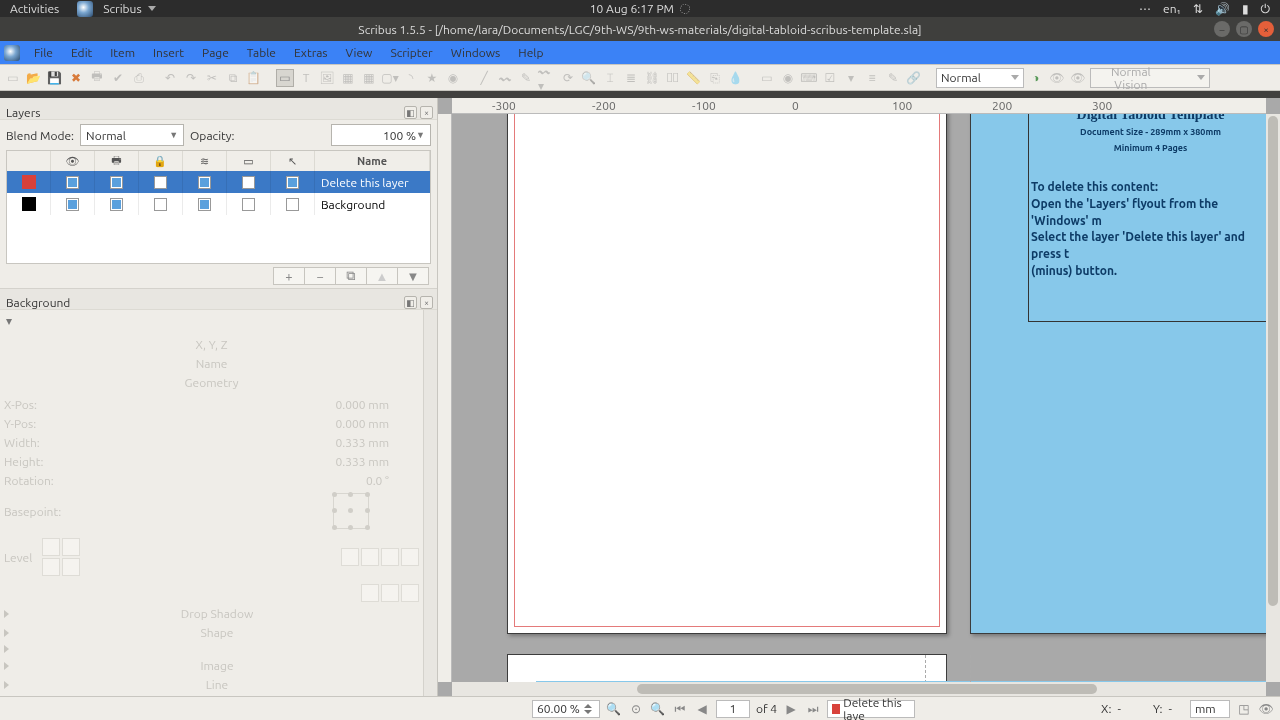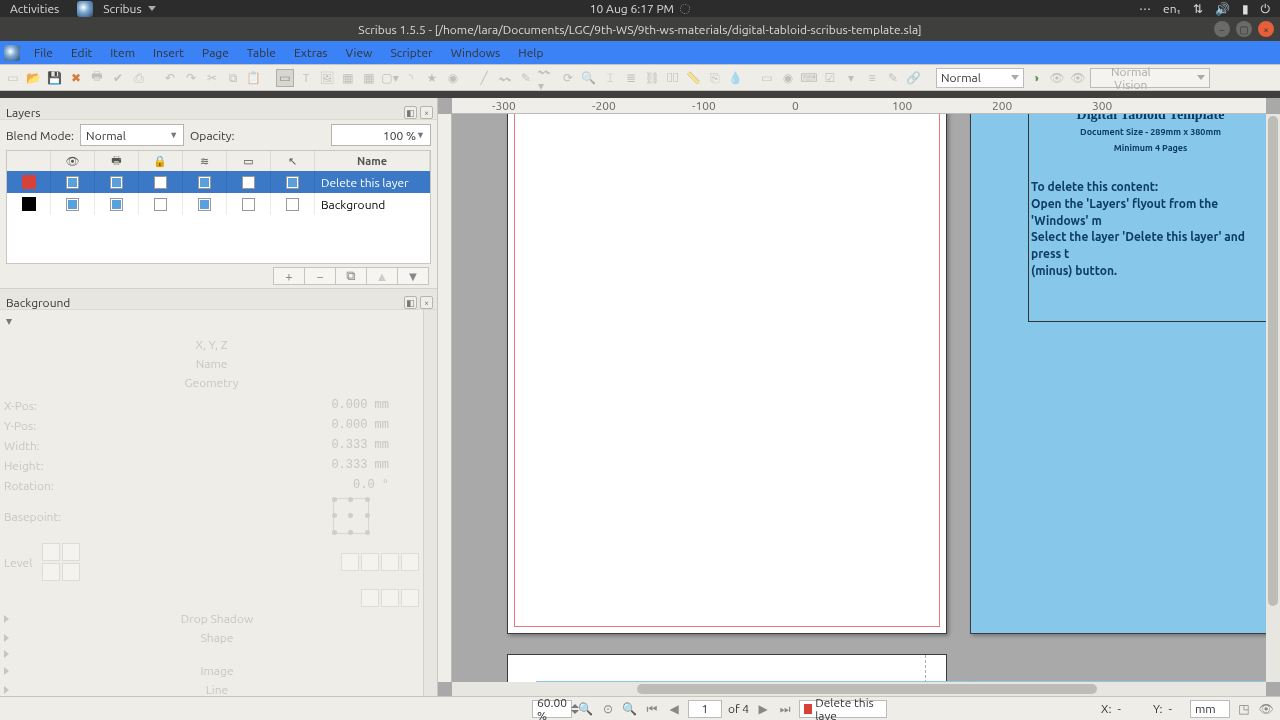--- a/index.html
+++ b/index.html
@@ -65,21 +65,21 @@
 .layer-btns .lbb.dis { color:#ccc; }
 
 
 .props-body { flex: 1; position: relative; padding: 0; }
 .prop-scroll { position:absolute; right:0; top:0; bottom:0; width:14px; background:#e8e6e1; border-left:1px solid #d4d2cc;}
 .prop-tree { position:absolute; left:0; right:14px; top:0; bottom:0; overflow:hidden; }
 .prop-open { padding: 4px 6px; color:#777; font-size:11px; }
 .section-lbl { text-align:center; color:#c8c6c0; margin:6px 0; font-size:12px; }
 .prow { display:flex; align-items:center; padding:3px 4px; color:#c8c6c0; font-size:12px; }
 .prow .pk { width: 80px; }
-.prow .pv { margin-left:auto; padding-right:30px;font-family:Liberation Mono, monospace; }
+.prow .pv { margin-left:auto; padding-right:30px; }
 .basepoint { margin-left:auto; width:36px; height:36px; border:1px solid #d8d6d0; position:relative; margin-right: 50px;}
 .basepoint .dot { position:absolute; width:5px; height:5px; background:#d0cec8; border-radius:50%; }
 .level-row { display:flex; align-items:center; gap:10px; color:#c8c6c0; padding:6px 4px 2px;}
 .arrow-grid { display:grid; grid-template-columns:18px 18px; gap:2px;}
 .arrow-grid .ab, .actgrid .ab { width:18px;height:18px;border:1px solid #dedcd6;background:#f5f3ef;}
 .actgrid{display:flex;gap:2px;margin-left:auto;}
 .closed-sec { display:flex; align-items:center; gap:6px; padding:3px 4px; color:#c8c6c0; font-size:12px;}
 .closed-sec .tri{ width:0;height:0;border-top:4px solid transparent;border-bottom:4px solid transparent;border-left:5px solid #c8c6c0;}
 .closed-sec .lbl{ flex:1; text-align:center;}
 
@@ -446,21 +446,21 @@
         <div class="thumb"></div>
       </div>
     <div class="sc-vbar">
         <div class="thumb"></div>
       </div>
   </div>
 </div>
 
 <div class="status-bar">
   <div style="width:520px;"></div>
-  <div class="sbox" style="width:40px;">
+  <div class="sbox" style="width:68px;">
       <span>60.00 %</span>
       <div class="spin-arrows">
         <div class="a up"></div>
         <div class="a dn"></div>
       </div>
     </div>
   <div class="sbtn">🔍</div>
   <div class="sbtn">⊙</div>
   <div class="sbtn">🔍</div>
   <div class="sbtn">⏮</div>

